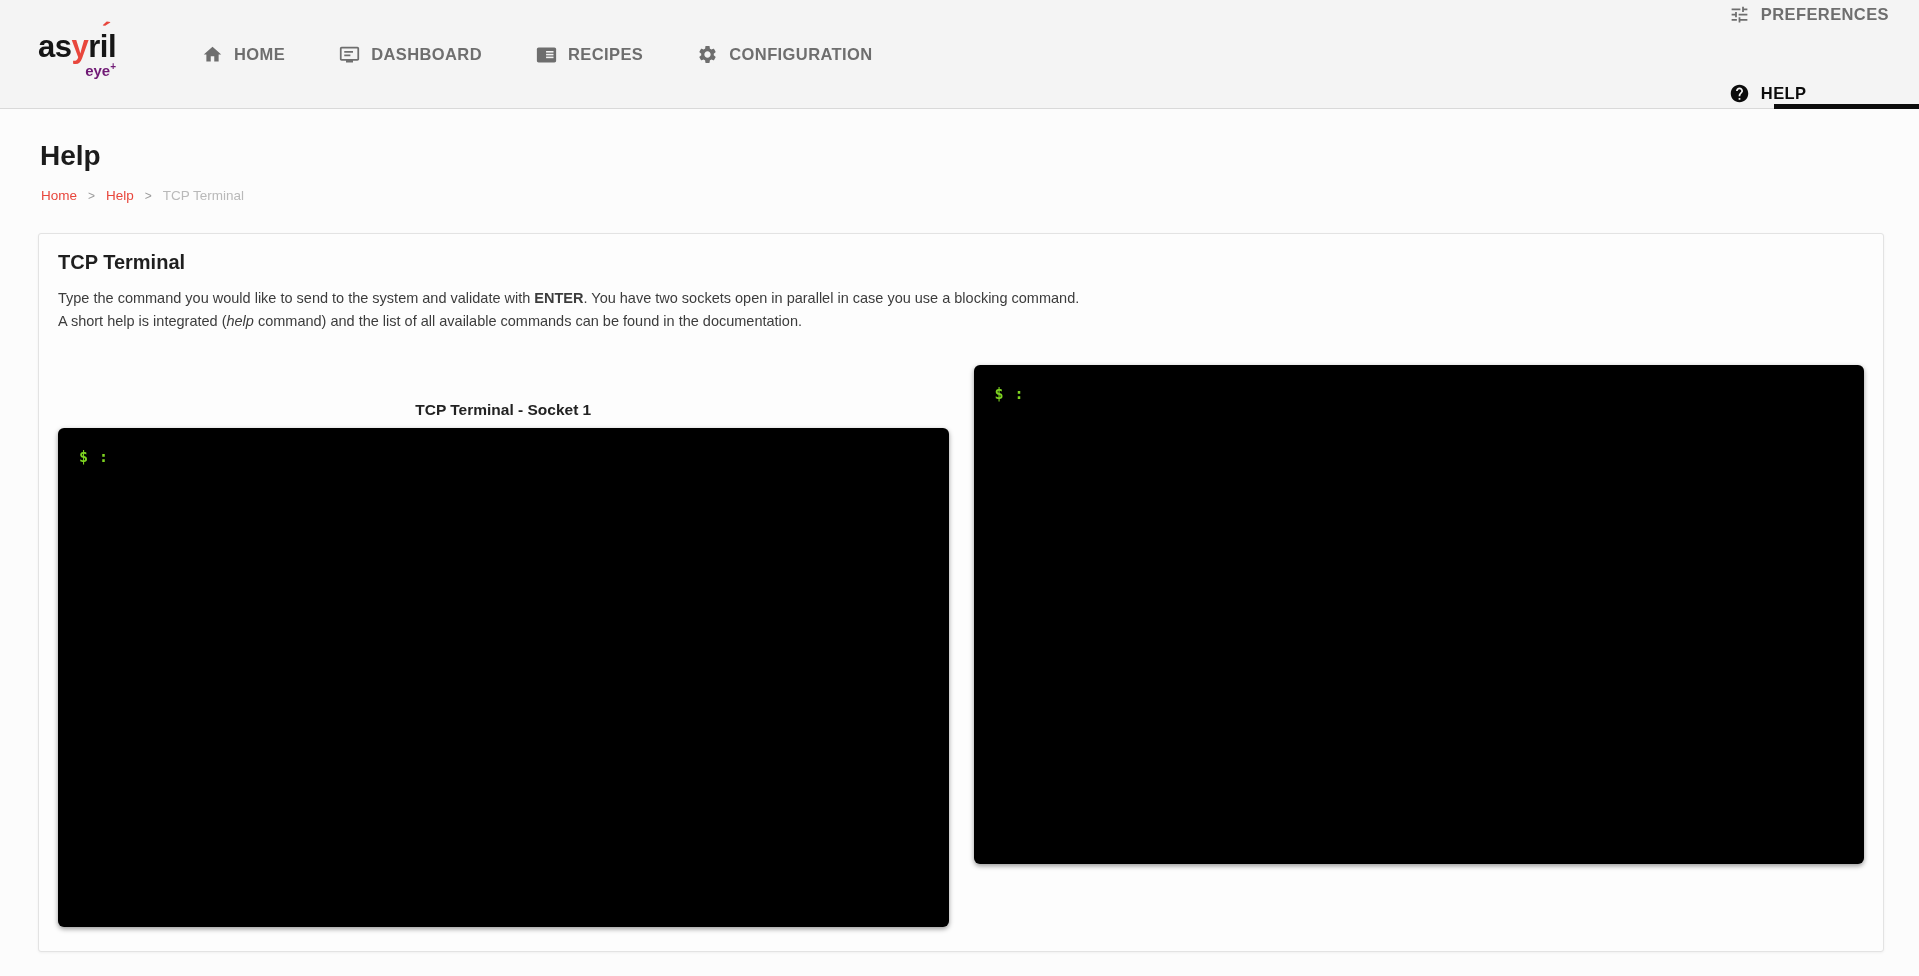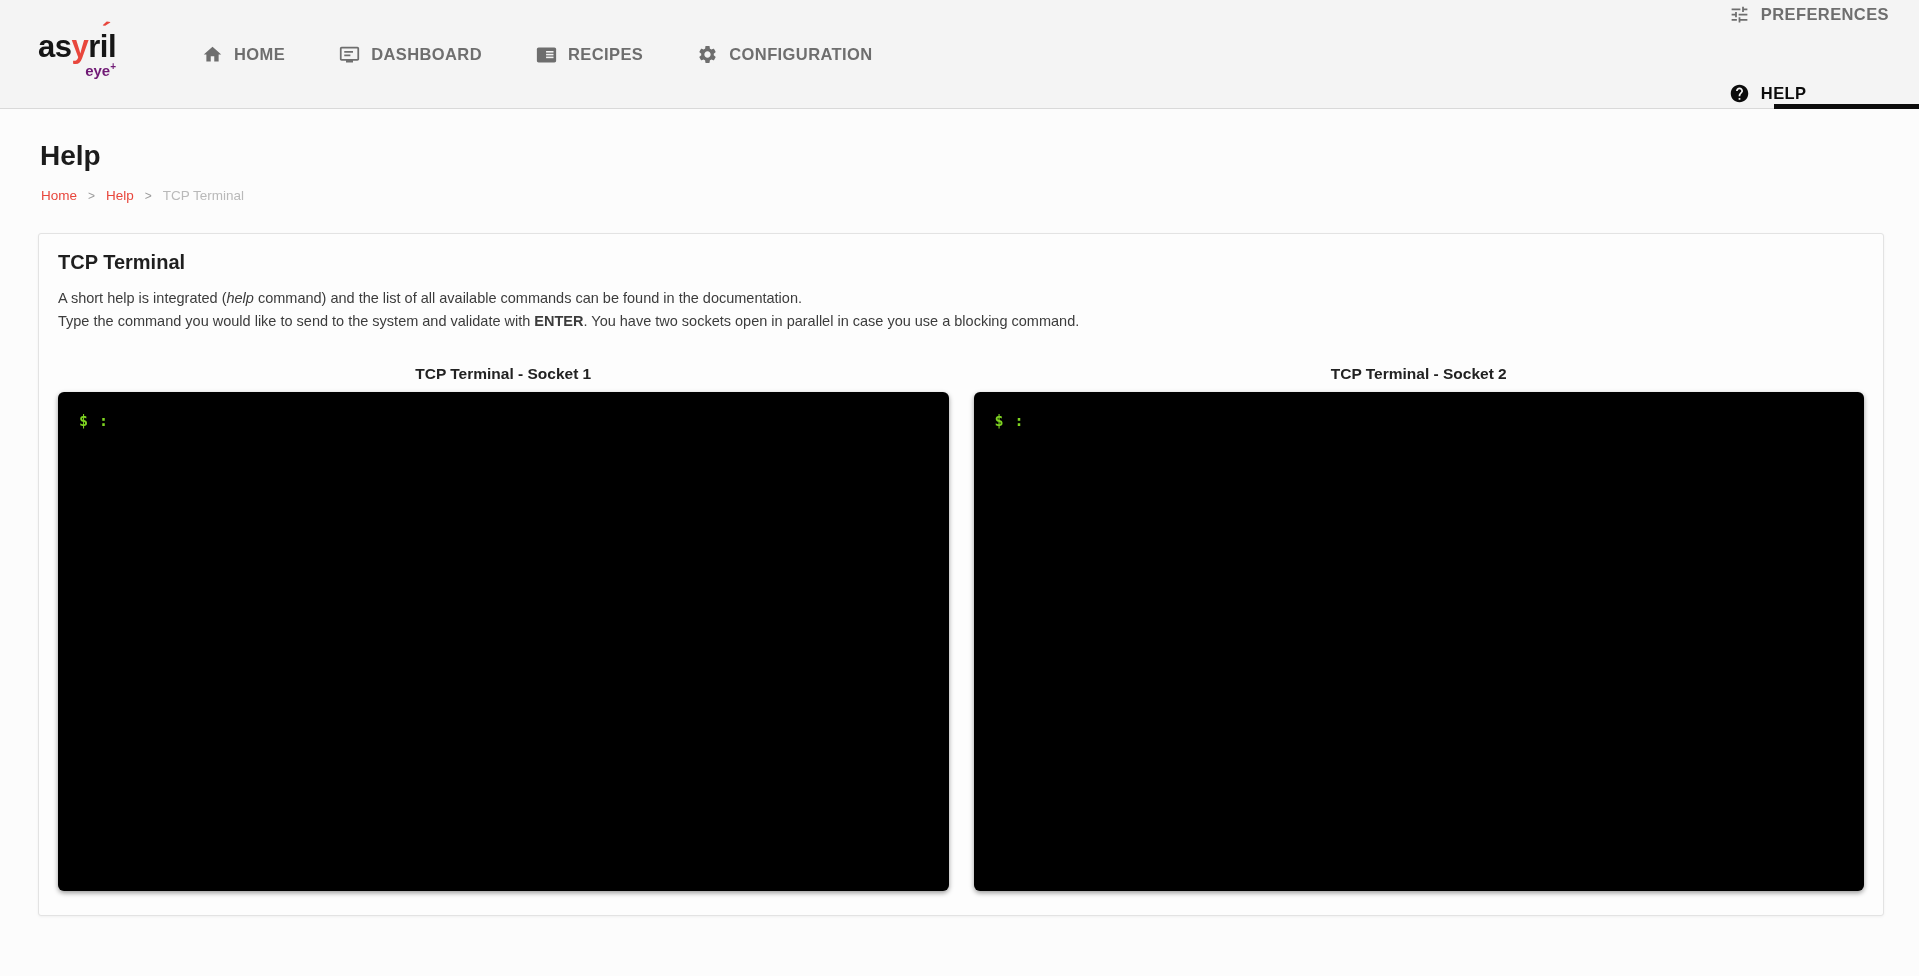--- a/index.html
+++ b/index.html
@@ -67,20 +67,21 @@
     padding:17px 19px 24px 19px;
   }
   .card-title{font-size:20px;font-weight:bold;color:#1f1f1f;}
   .card-desc{margin-top:13px;font-size:14.5px;color:#3c3c3c;line-height:23px;}
   
   .terms{display:flex;gap:25px;margin-top:32px;}
   .term-col{flex:1;min-width:0;}
   .term-title{
     text-align:center;font-size:15.5px;font-weight:bold;color:#222;
     margin-bottom:9px;
+    margin-top:36px;
   }
   .terminal{
     height:499px;background:#000;border-radius:6px;
     box-shadow:0 2px 5px rgba(0,0,0,.4);
     padding:20px 21px;cursor:text;
   }
   .prompt{
     color:var(--terminal-green);
     font-family:"DejaVu Sans Mono",monospace;
     font-weight:bold;font-size:15px;letter-spacing:1px;
@@ -153,32 +154,31 @@
     <a class="crumb-link">Home</a>
     <span class="crumb-sep">&gt;</span>
     <a class="crumb-link">Help</a>
     <span class="crumb-sep">&gt;</span>
     <span class="crumb-current">TCP Terminal</span>
   </div>
 
   <section class="card">
     <h2 class="card-title">TCP Terminal</h2>
     <div class="card-desc">
+      <div><span>Type the command you would like to send to the system and validate with </span><span style="font-weight: bold;">ENTER</span><span>. You have two sockets open in parallel in case you use a blocking command.</span></div>
       <div><span>A short help is integrated (</span><span style="font-style: italic;">help</span><span> command) and the list of all available commands can be found in the documentation.</span></div>
-      <div><span>Type the command you would like to send to the system and validate with </span><span style="font-weight: bold;">ENTER</span><span>. You have two sockets open in parallel in case you use a blocking command.</span></div>
     </div>
 
     <div class="terms">
       <div class="term-col">
         <div class="term-title">TCP Terminal - Socket 1</div>
         <div class="terminal">
           <span class="prompt">$ :</span>
         </div>
       </div>
       <div class="term-col">
-        <div class="term-title">TCP Terminal - Socket 2</div>
         <div class="terminal">
           <span class="prompt">$ :</span>
         </div>
       </div>
     </div>
   </section>
 </main>
 
 </body></html>

